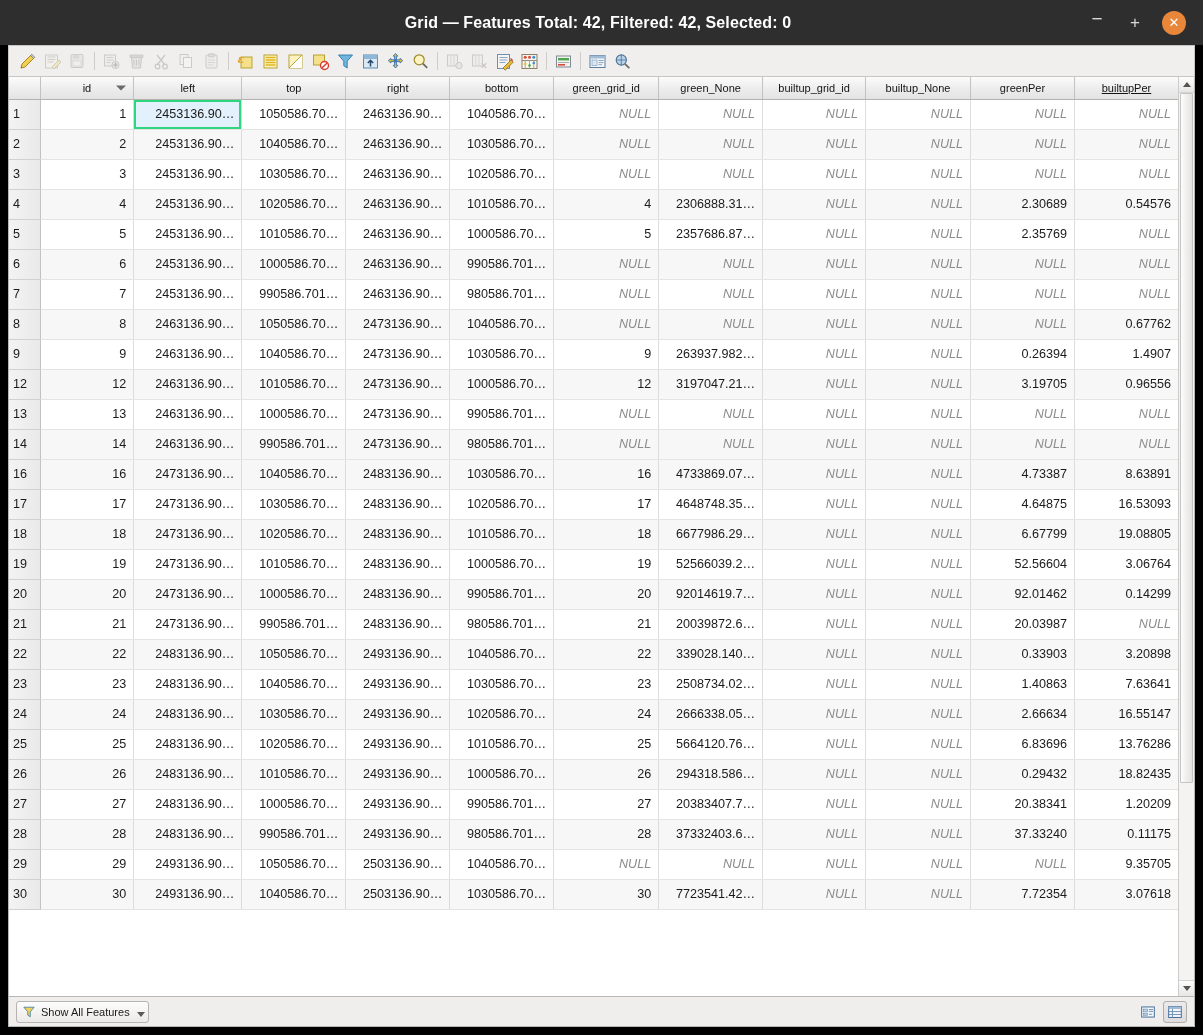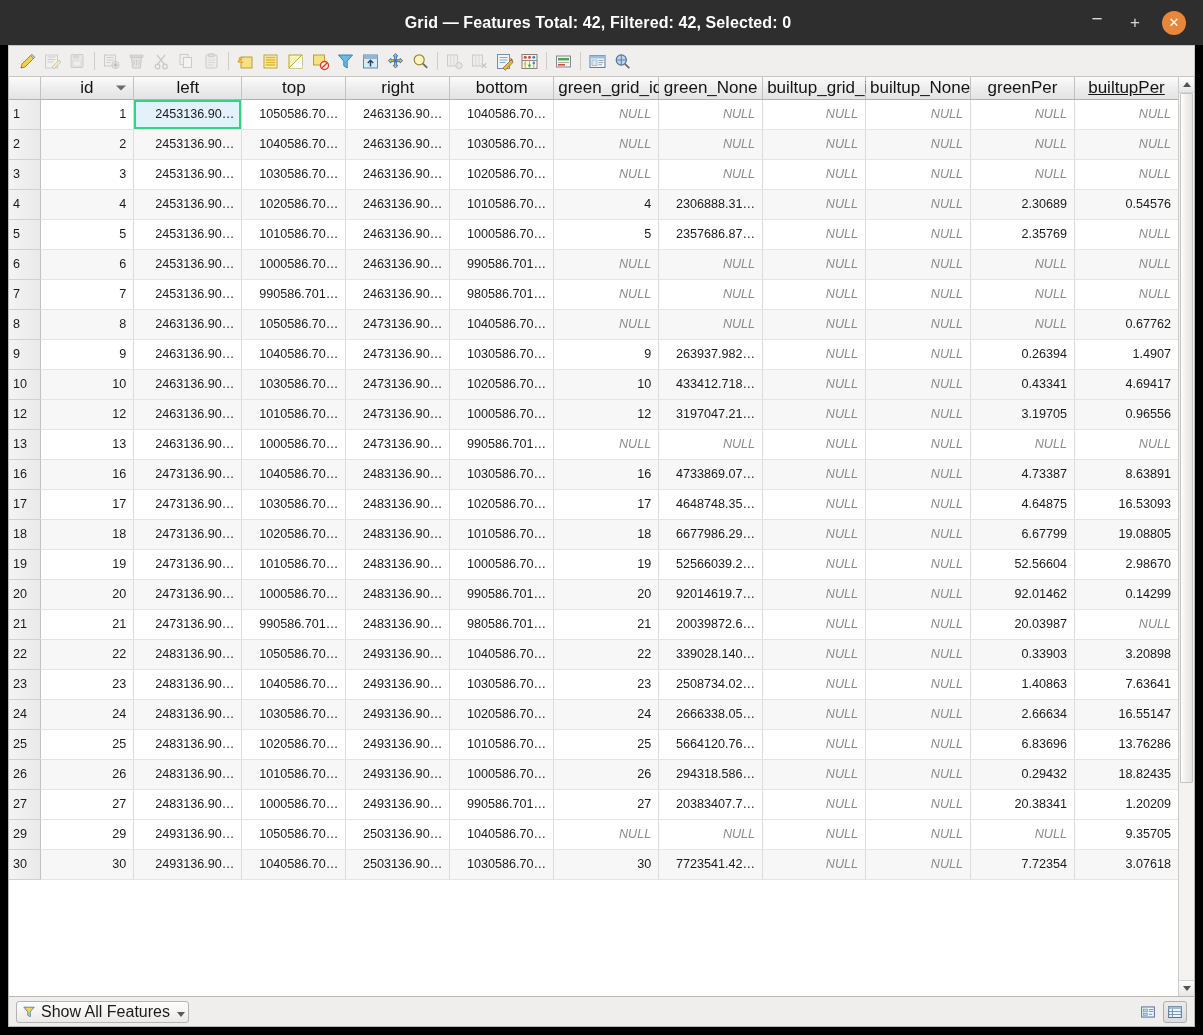--- a/index.html
+++ b/index.html
@@ -89,21 +89,21 @@
     width: 1170px;
     font-size: 12.6px;
     color: #1a1a1a;
   }
   table.grid th {
     height: 22px;
     background: linear-gradient(to bottom, #fbfbfb 0%, #ececec 55%, #e3e3e3 100%);
     border-right: 1px solid #c4c2c0;
     border-bottom: 1px solid #b4b2b0;
     font-weight: normal;
-    font-size: 17px;
+    font-size: 11px;
     color: #141414;
     text-align: center;
     padding: 0 4px;
     position: relative;
     user-select: none;
   }
   table.grid th.corner {
     width: 30px; background: linear-gradient(to bottom,#fbfbfb,#e3e3e3);
   }
   table.grid th .sortarrow {
@@ -187,21 +187,21 @@
     display: flex; align-items: center;
     padding: 0 7px;
   }
   .showall-btn {
     display: flex; align-items: center; gap: 5px;
     height: 22px;
     padding: 0 3px 0 5px;
     background: linear-gradient(to bottom,#fdfdfd,#eceae8);
     border: 1px solid #b6b4b2;
     border-radius: 3px;
-    font-size: 16px;
+    font-size: 11px;
     color: #1a1a1a;
     cursor: pointer;
     user-select: none;
   }
   .showall-btn .drop {
     width: 0; height: 0; margin-left: 2px; margin-top: 6px;
     border-left: 4px solid transparent;
     border-right: 4px solid transparent;
     border-top: 5px solid #5b5957;
   }
@@ -557,34 +557,20 @@
               <td>2473136.90…</td>
               <td>1030586.70…</td>
               <td>9</td>
               <td>263937.982…</td>
               <td class="nullcell">NULL</td>
               <td class="nullcell">NULL</td>
               <td>0.26394</td>
               <td>1.4907</td>
             </tr>
             <tr class="odd">
-              <td class="rowhdr">10</td>
-              <td>10</td>
-              <td>2463136.90…</td>
-              <td>1030586.70…</td>
-              <td>2473136.90…</td>
-              <td>1020586.70…</td>
-              <td>10</td>
-              <td>433412.718…</td>
-              <td class="nullcell">NULL</td>
-              <td class="nullcell">NULL</td>
-              <td>0.43341</td>
-              <td>4.69417</td>
-            </tr>
-            <tr class="odd">
               <td class="rowhdr">12</td>
               <td>12</td>
               <td>2463136.90…</td>
               <td>1010586.70…</td>
               <td>2473136.90…</td>
               <td>1000586.70…</td>
               <td>12</td>
               <td>3197047.21…</td>
               <td class="nullcell">NULL</td>
               <td class="nullcell">NULL</td>
@@ -599,20 +585,34 @@
               <td>2473136.90…</td>
               <td>990586.701…</td>
               <td class="nullcell">NULL</td>
               <td class="nullcell">NULL</td>
               <td class="nullcell">NULL</td>
               <td class="nullcell">NULL</td>
               <td class="nullcell">NULL</td>
               <td class="nullcell">NULL</td>
             </tr>
             <tr class="odd">
+              <td class="rowhdr">14</td>
+              <td>14</td>
+              <td>2463136.90…</td>
+              <td>990586.701…</td>
+              <td>2473136.90…</td>
+              <td>980586.701…</td>
+              <td class="nullcell">NULL</td>
+              <td class="nullcell">NULL</td>
+              <td class="nullcell">NULL</td>
+              <td class="nullcell">NULL</td>
+              <td class="nullcell">NULL</td>
+              <td class="nullcell">NULL</td>
+            </tr>
+            <tr class="odd">
               <td class="rowhdr">16</td>
               <td>16</td>
               <td>2473136.90…</td>
               <td>1040586.70…</td>
               <td>2483136.90…</td>
               <td>1030586.70…</td>
               <td>16</td>
               <td>4733869.07…</td>
               <td class="nullcell">NULL</td>
               <td class="nullcell">NULL</td>
@@ -652,21 +652,21 @@
               <td>19</td>
               <td>2473136.90…</td>
               <td>1010586.70…</td>
               <td>2483136.90…</td>
               <td>1000586.70…</td>
               <td>19</td>
               <td>52566039.2…</td>
               <td class="nullcell">NULL</td>
               <td class="nullcell">NULL</td>
               <td>52.56604</td>
-              <td>2.98670</td>
+              <td>3.06764</td>
             </tr>
             <tr class="odd">
               <td class="rowhdr">20</td>
               <td>20</td>
               <td>2473136.90…</td>
               <td>1000586.70…</td>
               <td>2483136.90…</td>
               <td>990586.701…</td>
               <td>20</td>
               <td>92014619.7…</td>
@@ -765,20 +765,34 @@
               <td>2483136.90…</td>
               <td>1000586.70…</td>
               <td>2493136.90…</td>
               <td>990586.701…</td>
               <td>27</td>
               <td>20383407.7…</td>
               <td class="nullcell">NULL</td>
               <td class="nullcell">NULL</td>
               <td>20.38341</td>
               <td>1.20209</td>
+            </tr>
+            <tr class="odd">
+              <td class="rowhdr">28</td>
+              <td>28</td>
+              <td>2483136.90…</td>
+              <td>990586.701…</td>
+              <td>2493136.90…</td>
+              <td>980586.701…</td>
+              <td>28</td>
+              <td>37332403.6…</td>
+              <td class="nullcell">NULL</td>
+              <td class="nullcell">NULL</td>
+              <td>37.33240</td>
+              <td>0.11175</td>
             </tr>
             <tr class="even">
               <td class="rowhdr">29</td>
               <td>29</td>
               <td>2493136.90…</td>
               <td>1050586.70…</td>
               <td>2503136.90…</td>
               <td>1040586.70…</td>
               <td class="nullcell">NULL</td>
               <td class="nullcell">NULL</td>

